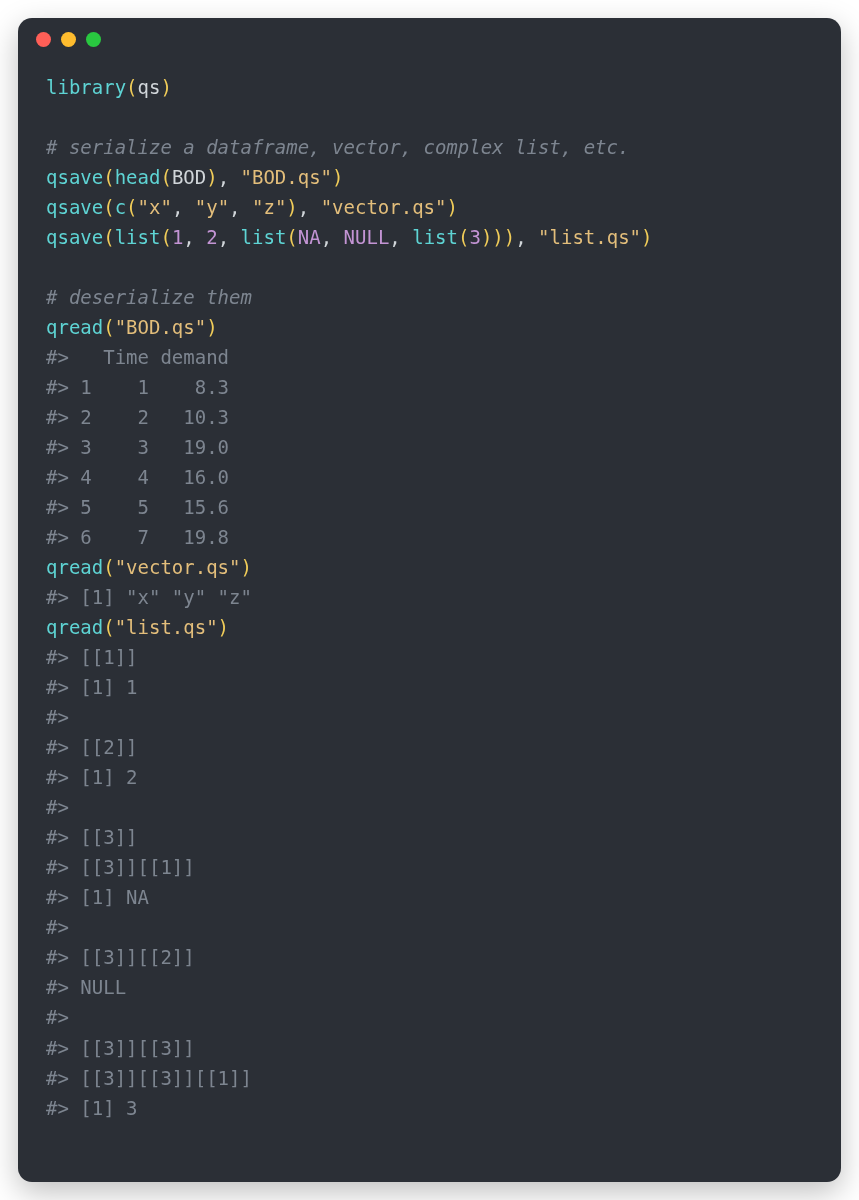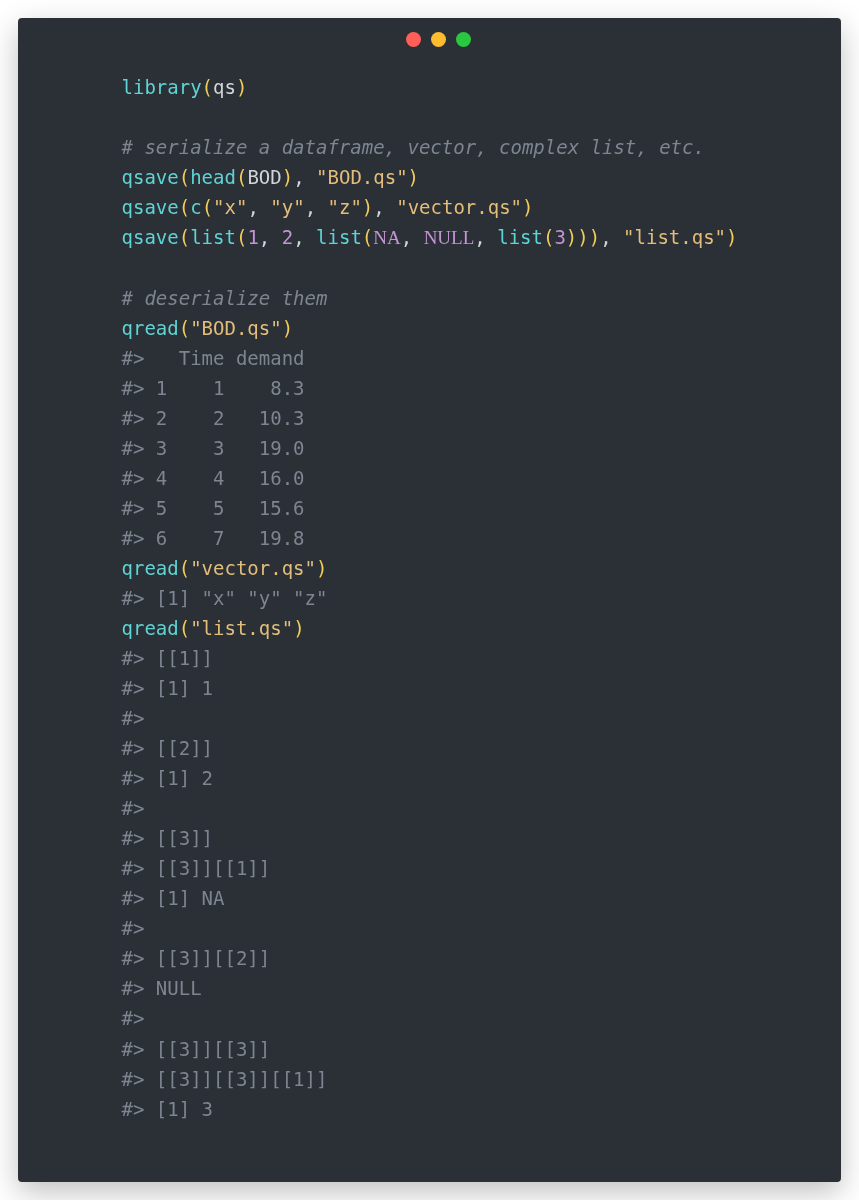--- a/index.html
+++ b/index.html
@@ -5,28 +5,27 @@
     * { margin: 0; padding: 0; box-sizing: border-box; }
     body {
       background: #ffffff;
       width: 859px;
       height: 1200px;
       padding: 18px;
       font-family: ui-monospace, Menlo, Monaco, Consolas, monospace;
     }
     .window {
       background: #2b2f36;
-      border-radius: 4px;
+      border-radius: 14px;
       width: 100%;
       height: 100%;
       box-shadow: 0 10px 30px rgba(0,0,0,0.25);
       overflow: hidden;
       display: flex;
       flex-direction: column;
-      align-items: center;
     }
     .titlebar {
       height: 42px;
       display: flex;
       align-items: center;
       padding-left: 18px;
       gap: 10px;
       flex-shrink: 0;
     }
     .dot {
@@ -43,21 +42,21 @@
       line-height: 1.58;
       color: #d1d6da;
       white-space: pre;
       font-feature-settings: "liga" 0;
     }
     .fn { color: #5ed4d4; }
     .paren { color: #f0cc59; }
     .ident { color: #d1d6da; }
     .str { color: #e3be7b; }
     .num { color: #c394d4; }
-    .const { color: #c394d4; font-family: Liberation Serif, serif; }
+    .const { color: #c394d4; }
     .cmt { color: #7d8590; font-style: italic; margin-top: 30px; }
     .out { color: #7d8590; margin-top: 8px; }
   </style>
 </head>
 <body>
 
 <div class="window">
   <div class="titlebar">
     <div class="dot red"></div>
     <div class="dot yellow"></div>

